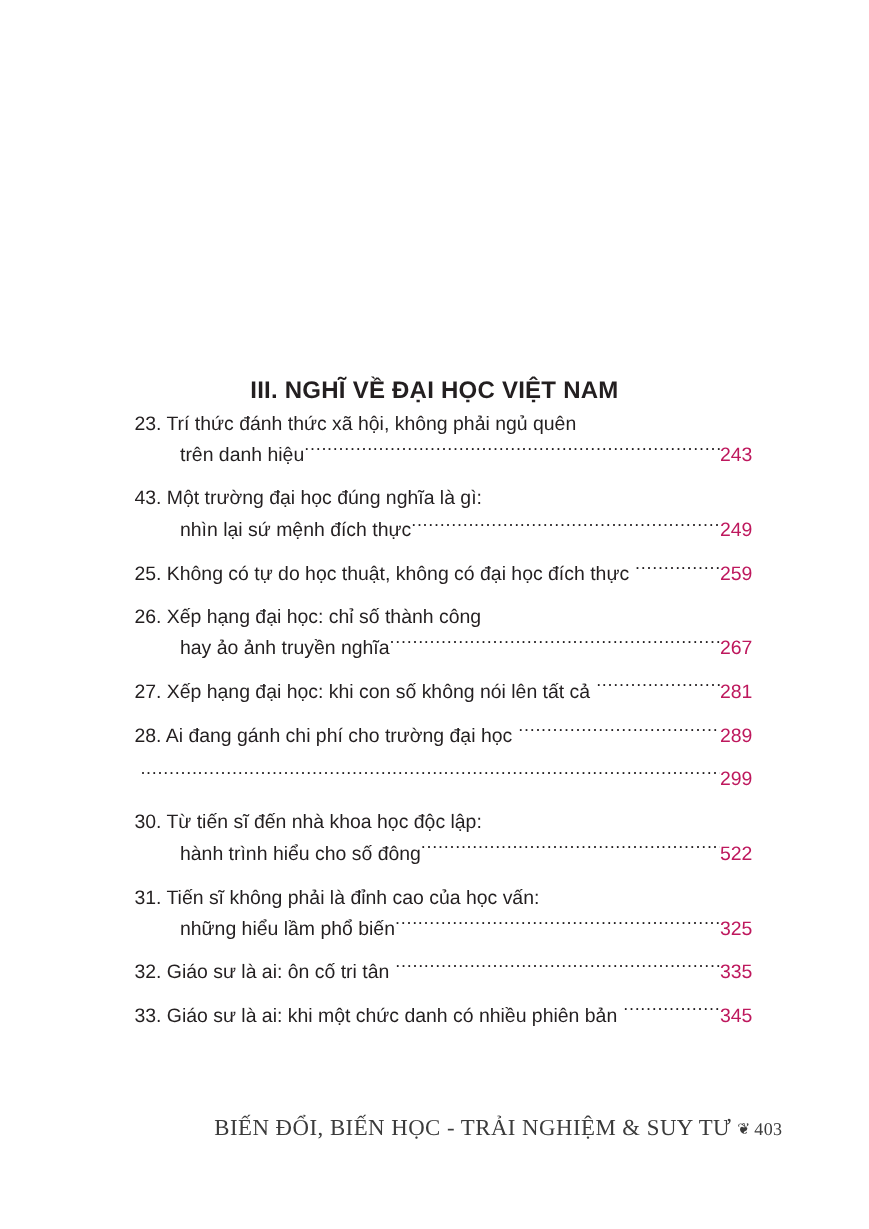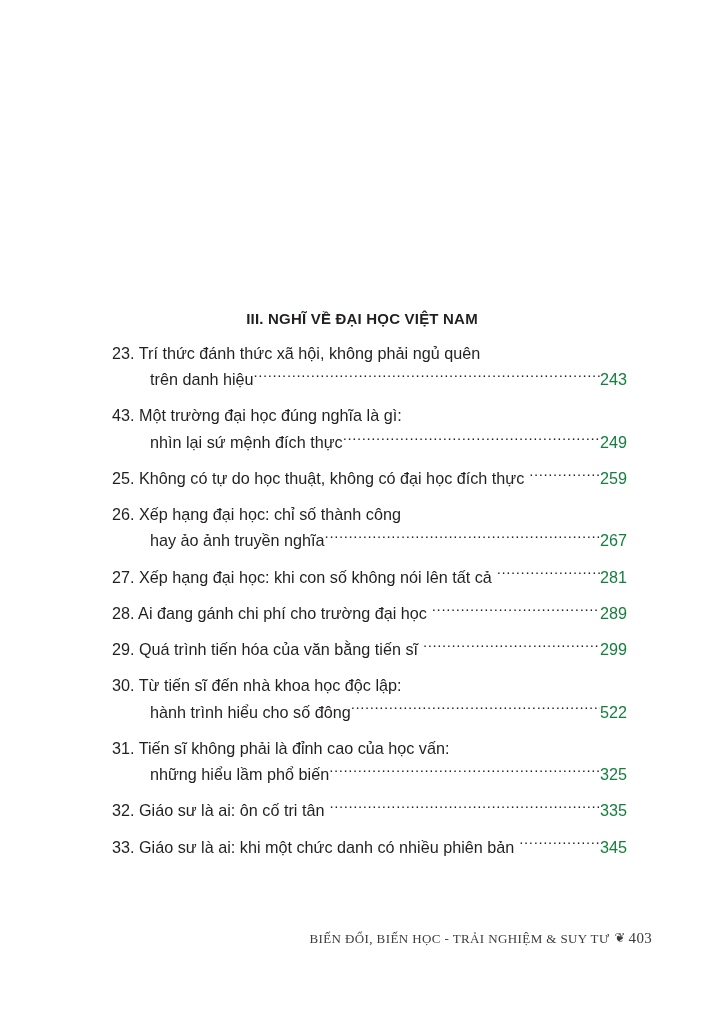--- a/index.html
+++ b/index.html
@@ -25,21 +25,21 @@
     height: 1024px;
   }
 
   
   .section-heading {
     position: absolute;
     left: 0;
     right: 0;
     top: 299px;
     text-align: center;
-    font-size: 15px;
+    font-size: 20px;
     font-weight: bold;
     letter-spacing: 0.2px;
     color: #231f20;
     line-height: 1;
   }
 
   
   .toc {
     position: absolute;
     left: 112px;
@@ -90,42 +90,42 @@
     color: #231f20;
     white-space: nowrap;
   }
   .leader.pad::before {
     left: 5px;
   }
 
   .page-num {
     flex: 0 0 auto;
     text-align: right;
-    color: #15803d;
+    color: #be185d;
     font-size: 16.2px;
   }
 
   
   .footer {
     position: absolute;
     left: 0;
     right: 0;
     top: 930px;
     text-align: right;
     padding-right: 72px;
     font-family: "Liberation Serif", "DejaVu Serif", serif;
     font-size: 14.5px;
     color: #3b3b3b;
     letter-spacing: 0.3px;
     white-space: nowrap;
   }
   .footer-title {
     font-variant: small-caps;
     text-transform: uppercase;
-    font-size: 13px;
+    font-size: 19px;
     letter-spacing: 0.4px;
   }
   .footer-ornament {
     display: inline-block;
     font-size: 13px;
     line-height: 1;
     transform: translateY(-1px);
     margin: 0 3px 0 5px;
     color: #3b3b3b;
   }
@@ -187,21 +187,20 @@
       </div>
       <div class="toc-entry">
         <div class="toc-line">
           <span class="entry-text">28. Ai đang gánh chi phí cho trường đại học</span>
           <span class="leader pad"></span>
           <span class="page-num">289</span>
         </div>
       </div>
       <div class="toc-entry">
         <div class="toc-line">
-          <span class="entry-text">29. Quá trình tiến hóa của văn bằng tiến sĩ</span>
           <span class="leader pad"></span>
           <span class="page-num">299</span>
         </div>
       </div>
       <div class="toc-entry">
         <div class="toc-line noleader">
           <span class="entry-text">30. Từ tiến sĩ đến nhà khoa học độc lập:</span>
         </div>
         <div class="toc-line indent">
           <span class="entry-text">hành trình hiểu cho số đông</span>

